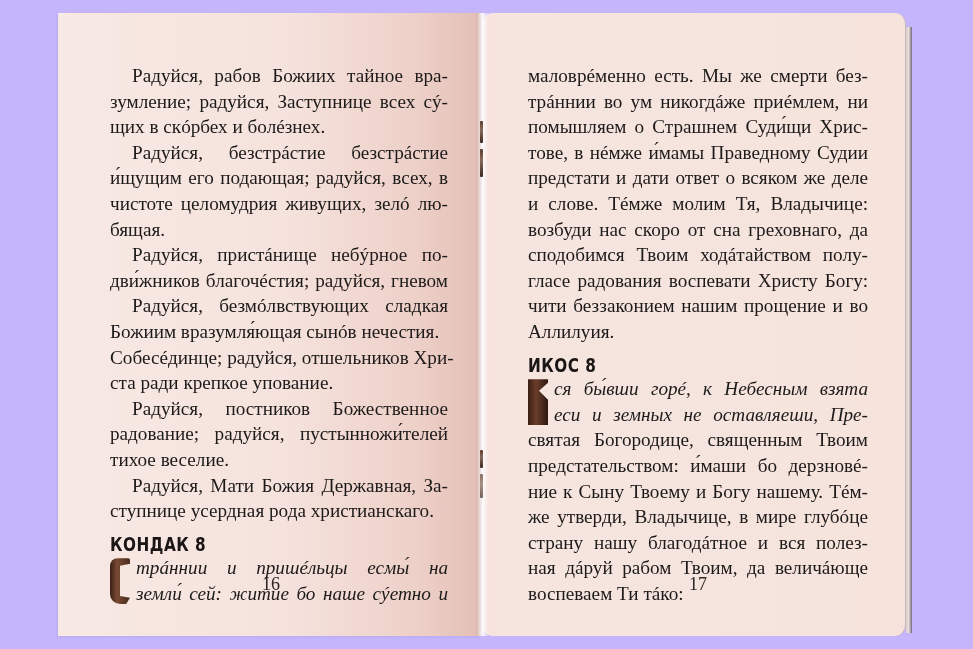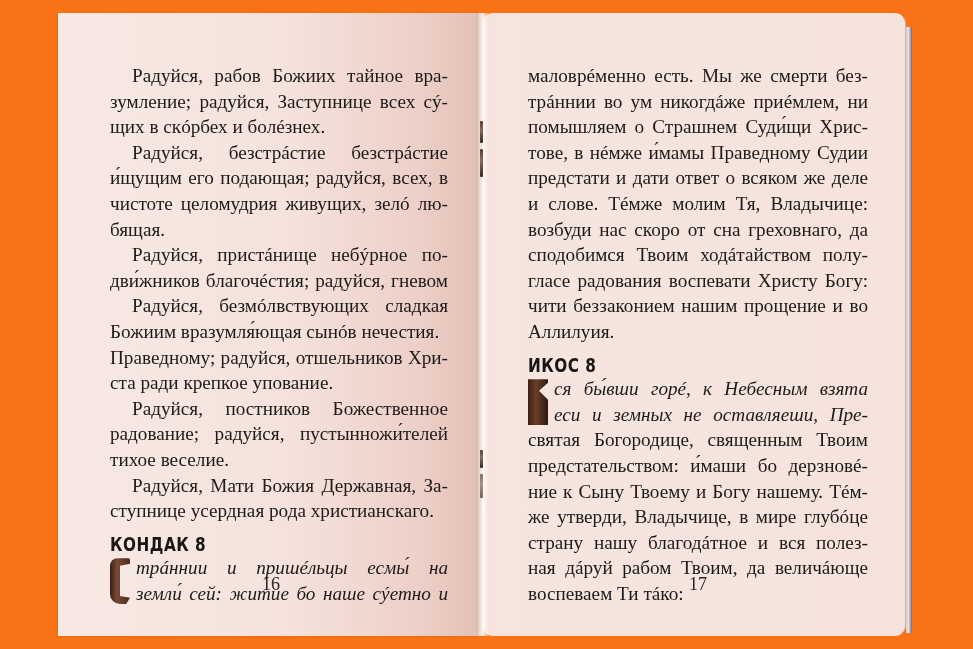--- a/index.html
+++ b/index.html
@@ -7,21 +7,21 @@
       padding: 0;
       width: 973px;
       height: 649px;
       overflow: hidden;
       background: #fbfbfb;
     }
     .scene {
       position: relative;
       width: 973px;
       height: 649px;
-      background: #f97316;
+      background: #c4b5fd;
     }
     .booklet {
       position: absolute;
       left: 58px;
       top: 13px;
       width: 858px;
       height: 623px;
     }
     .page {
       position: absolute;
@@ -178,21 +178,21 @@
         <span class="line indent">Радуйся, безстрáстие безстрáстие</span>
         <span class="line">и́щущим его подающая; радуйся, всех, в</span>
         <span class="line">чистоте целомудрия живущих, зелó лю-</span>
         <span class="line last">бящая.</span>
 
         <span class="line indent">Радуйся, пристáнище небýрное по-</span>
         <span class="line">дви́жников благочéстия; радуйся, гневом</span>
         <span class="line indent">Радуйся, безмóлвствующих сладкая</span>
 
         <span class="line last">Божиим вразумля́ющая сынóв нечестия.</span>
-        <span class="line">Праведному; радуйся, отшельников Хри-</span>
+        <span class="line">Собесéдинце; радуйся, отшельников Хри-</span>
         <span class="line last">ста ради крепкое упование.</span>
 
         <span class="line indent">Радуйся, постников Божественное</span>
         <span class="line">радование; радуйся, пустынножи́телей</span>
         <span class="line last">тихое веселие.</span>
 
         <span class="line indent">Радуйся, Мати Божия Державная, За-</span>
         <span class="line last">ступнице усердная рода христианскаго.</span>
 
         <span class="heading">КОНДАК 8</span>

